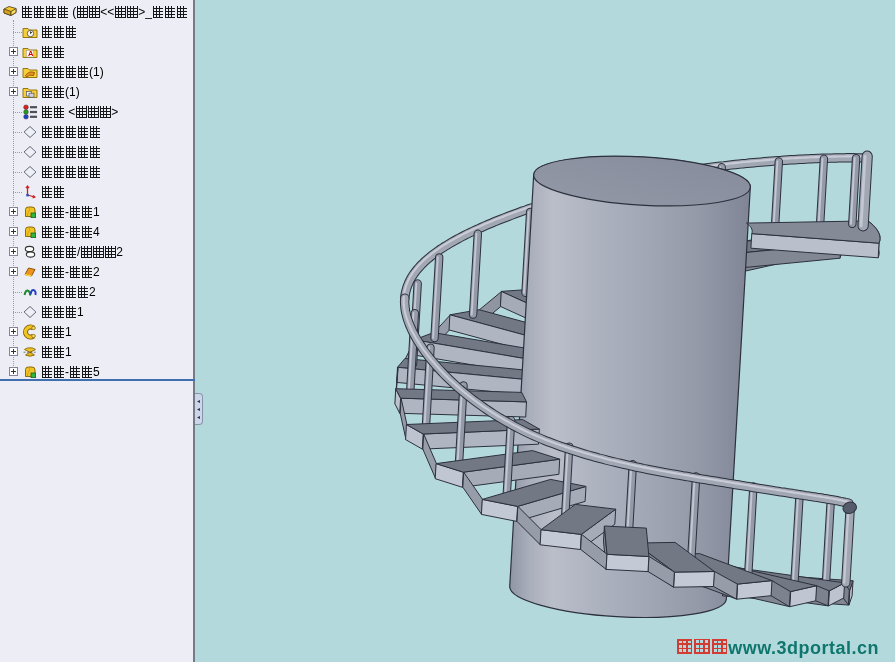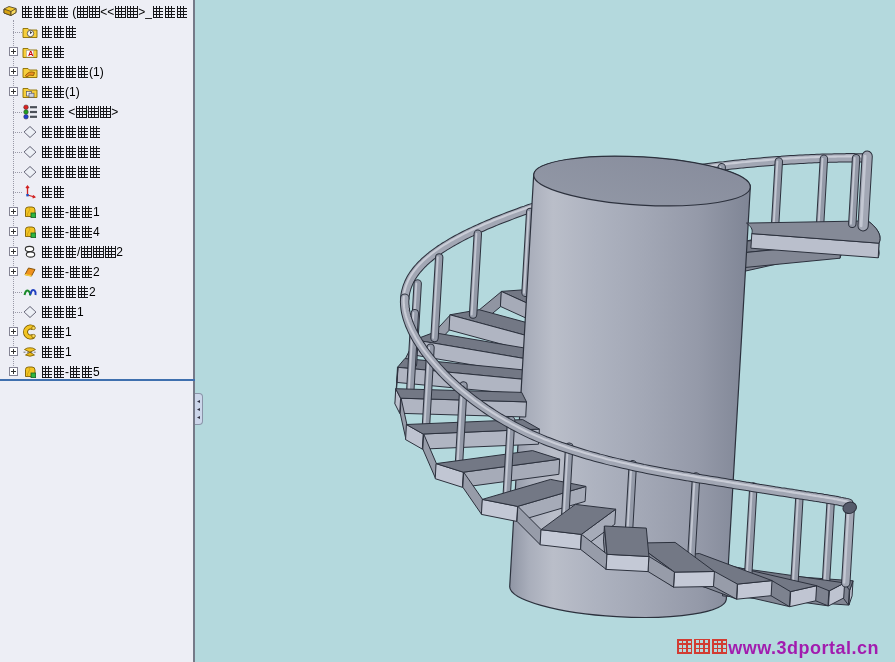--- a/index.html
+++ b/index.html
@@ -13,21 +13,21 @@
 .pb::before { content:""; position:absolute; left:1px; top:3px; width:5px; height:1px; background:#333; }
 .pb::after { content:""; position:absolute; left:3px; top:1px; width:1px; height:5px; background:#333; }
 .cn { display:inline-block; width:10.5px; height:11.5px; margin:0 0.75px; background:
  repeating-linear-gradient(0deg,#17171a 0 1.05px,transparent 1.05px 3.1px),
  repeating-linear-gradient(90deg,#17171a 0 1.05px,transparent 1.05px 3.2px); }
 .lt { font-size:12px; }
 #rollback { position:absolute; left:0; top:379px; width:195px; height:2px; background:#3f6fae; }
 #splitter { position:absolute; left:195px; top:393px; width:8px; height:32px; background:#ccd6ea; border:1px solid #8a94a8; border-left:none; border-radius:0 4px 4px 0; display:flex; flex-direction:column; justify-content:center; }
 #splitter .arr { font-size:6px; line-height:8px; color:#334; text-align:center; }
 #viewport { position:absolute; left:195px; top:0; width:700px; height:662px; }
-#wm { position:absolute; right:16px; bottom:3px; font-size:18px; font-weight:bold; color:#a21caf; letter-spacing:0.5px; }
+#wm { position:absolute; right:16px; bottom:3px; font-size:18px; font-weight:bold; color:#0f766e; letter-spacing:0.5px; }
 #wm .cnr { display:inline-block; width:15.5px; height:15px; margin:0 1px; background:
  repeating-linear-gradient(0deg,#d23c32 0 1.6px,transparent 1.6px 4.5px),
  repeating-linear-gradient(90deg,#d23c32 0 1.6px,transparent 1.6px 4.7px); }
 </style></head>
 <body>
 <div id="stage">
 <div id="viewport"><svg width="700" height="662" viewBox="195 0 700 662">
         <defs>
 <linearGradient id="cylg" x1="0" y1="0" x2="1" y2="0">
 <stop offset="0" stop-color="#8f95a4"></stop>

